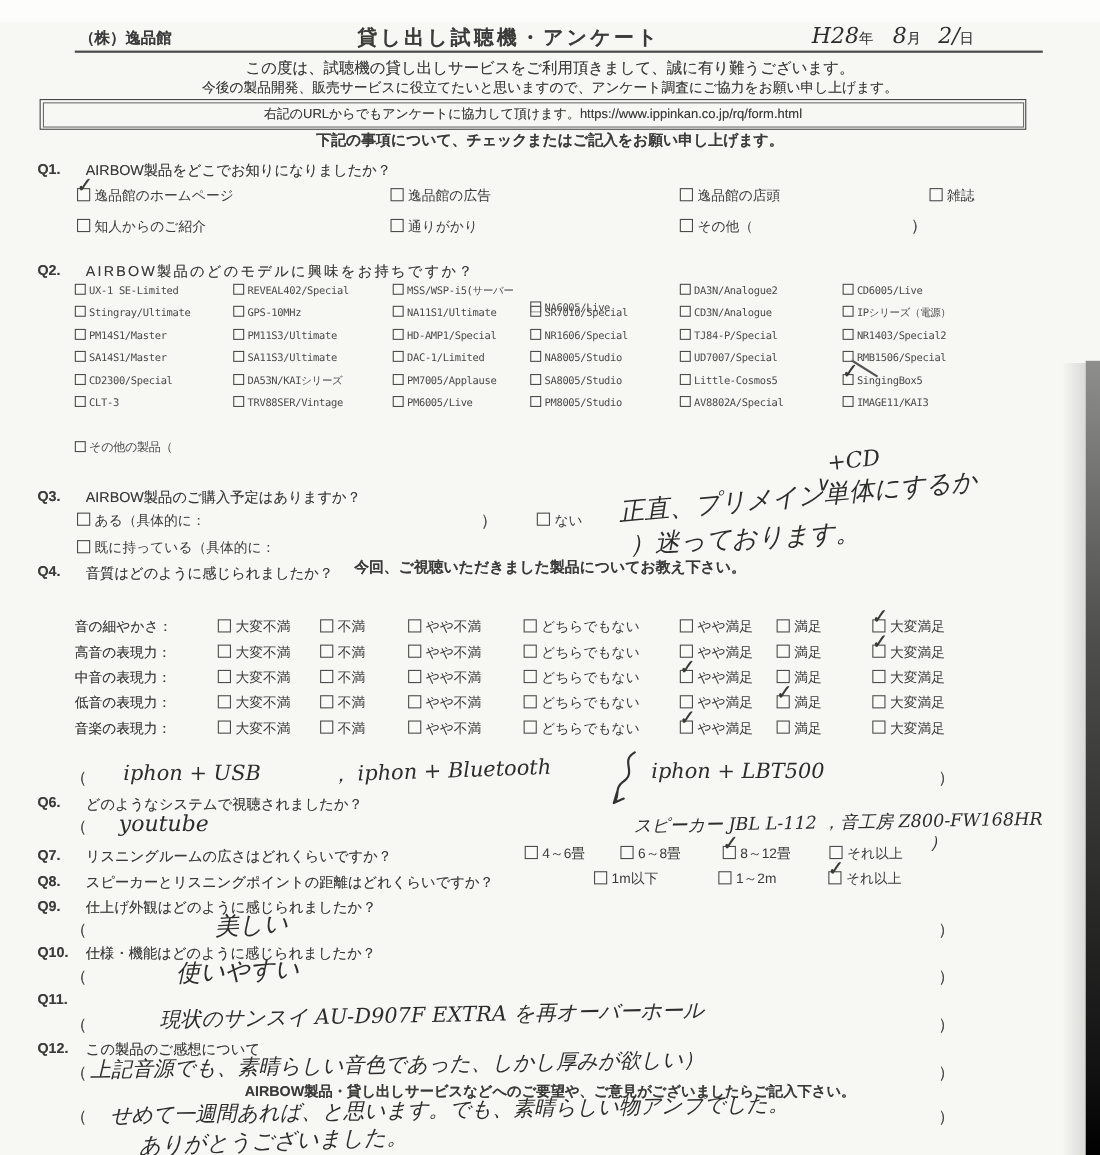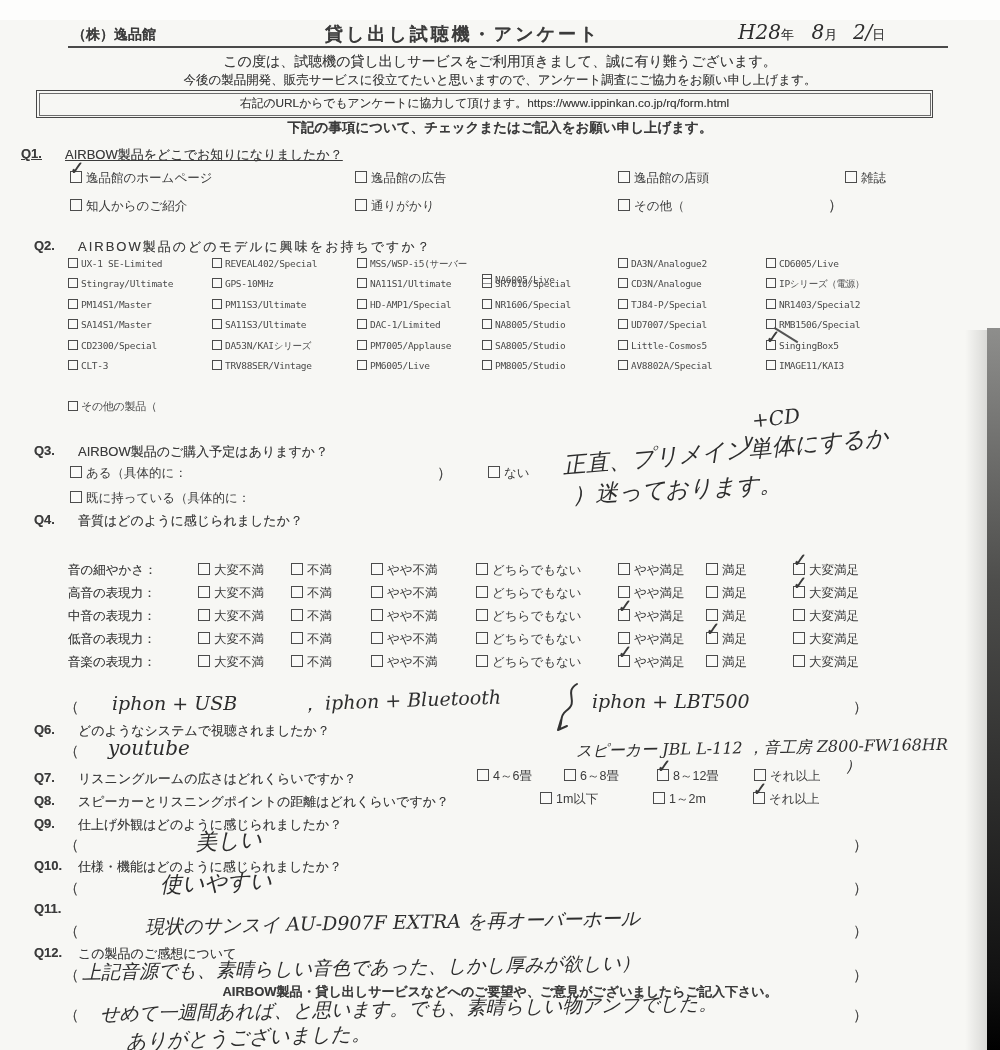--- a/index.html
+++ b/index.html
@@ -48,21 +48,21 @@
 
   <div class="abs printed center" style="top:53px;font-size:14px;">この度は、試聴機の貸し出しサービスをご利用頂きまして、誠に有り難うございます。</div>
   <div class="abs printed center" style="top:72px;font-size:12.5px;">今後の製品開発、販売サービスに役立てたいと思いますので、アンケート調査にご協力をお願い申し上げます。</div>
 
   <div class="abs urlbox" style="left:36px;top:90px;width:892px;">
     <div class="inner printed">右記のURLからでもアンケートに協力して頂けます。https://www.ippinkan.co.jp/rq/form.html</div>
   </div>
 
   <div class="abs printed bold center" style="top:119px;font-size:13.5px;">下記の事項について、チェックまたはご記入をお願い申し上げます。</div>
 
-  <div class="abs qline printed" style="left:21px;top:146px;text-decoration:underline;">
+  <div class="abs qline printed" style="left:34px;top:146px;">
     <span class="qnum bold">Q1.</span>
     <span>AIRBOW製品をどこでお知りになりましたか？</span>
   </div>
   <span class="abs printed paren" style="left:828px;top:196px;">）</span>
 
   <div class="abs qline printed" style="left:34px;top:238px;">
     <span class="qnum bold">Q2.</span>
     <span style="letter-spacing:2px;">AIRBOW製品のどのモデルに興味をお持ちですか？</span>
   </div>
   <div class="abs stroke" style="left:772px;top:334px;width:28px;transform:rotate(32deg);"></div>
@@ -74,20 +74,21 @@
   </div>
   <div class="abs opt" style="left:70px;top:465px;"><span class="cb"></span><span>ある（具体的に：</span></div>
   <span class="abs printed paren" style="left:437px;top:464px;">）</span>
   <div class="abs opt" style="left:488px;top:465px;"><span class="cb"></span><span>ない</span></div>
   <div class="abs opt" style="left:70px;top:490px;"><span class="cb"></span><span>既に持っている（具体的に：</span></div>
   <div class="abs hw" style="left:752px;top:406px;font-size:20px;transform:rotate(-6deg);">+CD</div>
   <div class="abs hw" style="left:742px;top:430px;font-size:18px;transform:rotate(8deg);">∨</div>
   <div class="abs hw" style="left:562px;top:436px;font-size:23px;transform:rotate(-5deg);">正直、プリメイン単体にするか</div>
   <div class="abs hw" style="left:572px;top:474px;font-size:23px;transform:rotate(-3deg);">）迷っております。</div>
 
+  <div class="abs printed bold center" style="top:507px;font-size:13.5px;">今回、ご視聴いただきました製品についてお教え下さい。</div>
 
   <div class="abs qline printed" style="left:34px;top:512px;">
     <span class="qnum bold">Q4.</span>
     <span>音質はどのように感じられましたか？</span>
   </div>
 
   <span class="abs printed paren" style="left:64px;top:698px;">（</span>
   <span class="abs hw" style="left:112px;top:692px;font-size:19px;">iphon + USB</span>
   <span class="abs hw" style="left:300px;top:688px;font-size:19px;transform:rotate(-2deg);">， iphon + Bluetooth</span>
   <svg class="abs" style="left:553px;top:682px;" width="30" height="52" viewBox="0 0 30 52">

